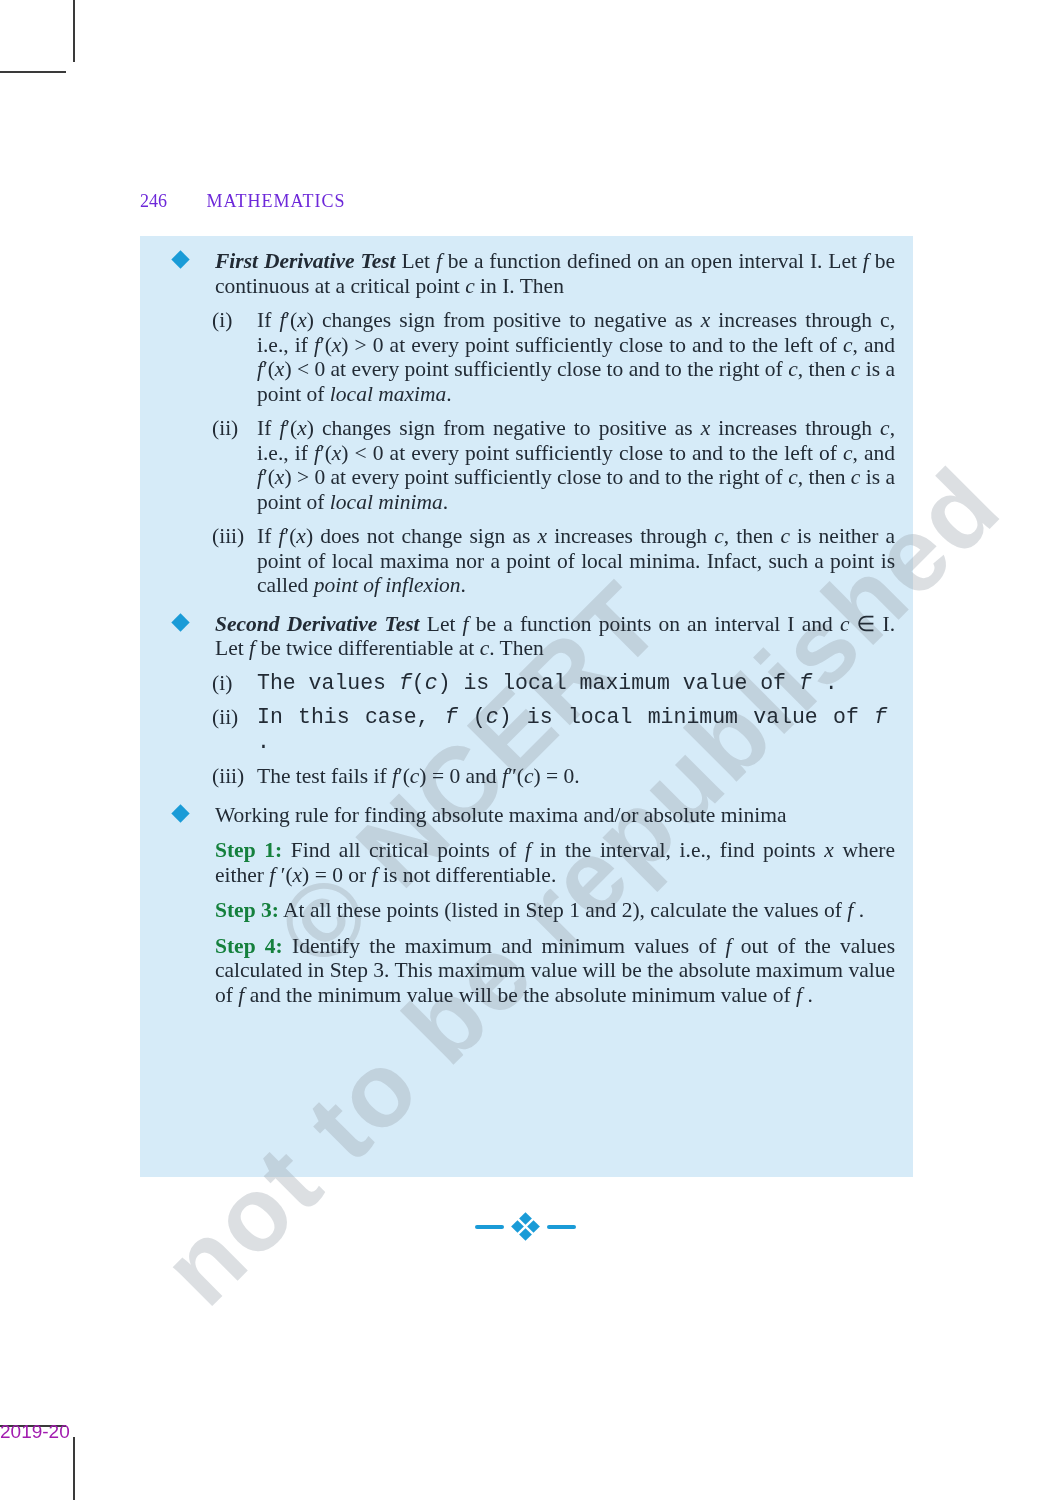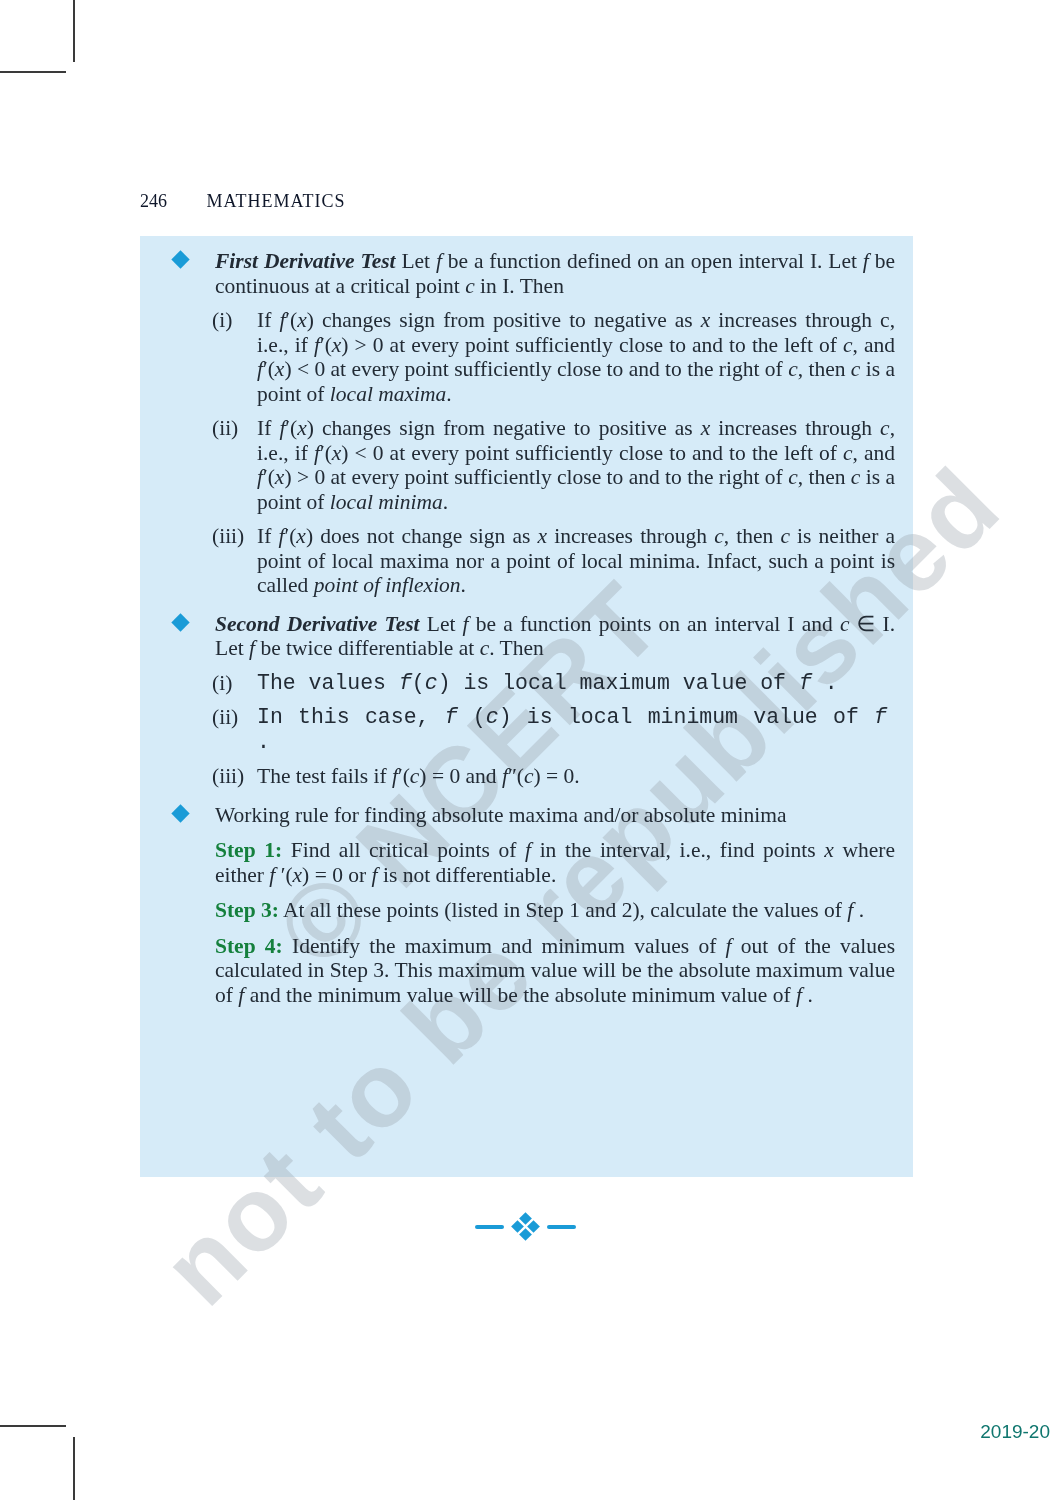--- a/index.html
+++ b/index.html
@@ -8,21 +8,21 @@
     font-family:"Liberation Serif", serif;color:#222b35;overflow:hidden;
   }
   
   .crop{position:absolute;background:#3a3a3a;}
   .crop.tl-v{left:73px;top:0;width:2px;height:62px;}
   .crop.tl-h{left:0;top:71px;width:66px;height:2px;}
   .crop.bl-h{left:0;top:1425px;width:66px;height:2px;}
   .crop.bl-v{left:73px;top:1437px;width:2px;height:63px;}
 
   
-  .header{position:absolute;left:140px;top:191px;font-size:18px;color:#0f172a;}
+  .header{position:absolute;left:140px;top:191px;font-size:18px;color:#6d28d9;}
   .header .pnum{display:inline-block;width:62px;}
   .header .subject{letter-spacing:1px;}
 
   
   .watermark{
     position:absolute;left:525px;top:830px;z-index:1;
     transform:translate(-50%,-50%) rotate(-45deg);
     font-family:"Liberation Sans", sans-serif;font-weight:700;
     font-size:105px;line-height:1.5;letter-spacing:3px;
     color:rgba(151,161,170,0.34);text-align:center;white-space:nowrap;
@@ -61,22 +61,22 @@
   .sep-dash{width:29px;height:4px;background:#1a9bd7;border-radius:2px;}
   .orn{position:relative;width:25px;height:25px;}
   .orn i{position:absolute;width:9px;height:9px;background:#1a9bd7;transform:rotate(45deg);}
   .orn i.t{left:8px;top:0;}
   .orn i.l{left:0;top:8px;}
   .orn i.r{left:16px;top:8px;}
   .orn i.b{left:8px;top:16px;}
 
   
   .footer{
-    position:absolute;left:0;top:1421px;width:1050px;text-align:right;
-    font-family:"Liberation Sans", sans-serif;font-size:19px;color:#0f766e;z-index:2;
+    position:absolute;left:0;top:1421px;width:1050px;text-align:left;
+    font-family:"Liberation Sans", sans-serif;font-size:19px;color:#a21caf;z-index:2;
   }
 </style>
 </head>
 <body>
 
 <div class="crop tl-v"></div>
 <div class="crop tl-h"></div>
 <div class="crop bl-h"></div>
 <div class="crop bl-v"></div>
 

